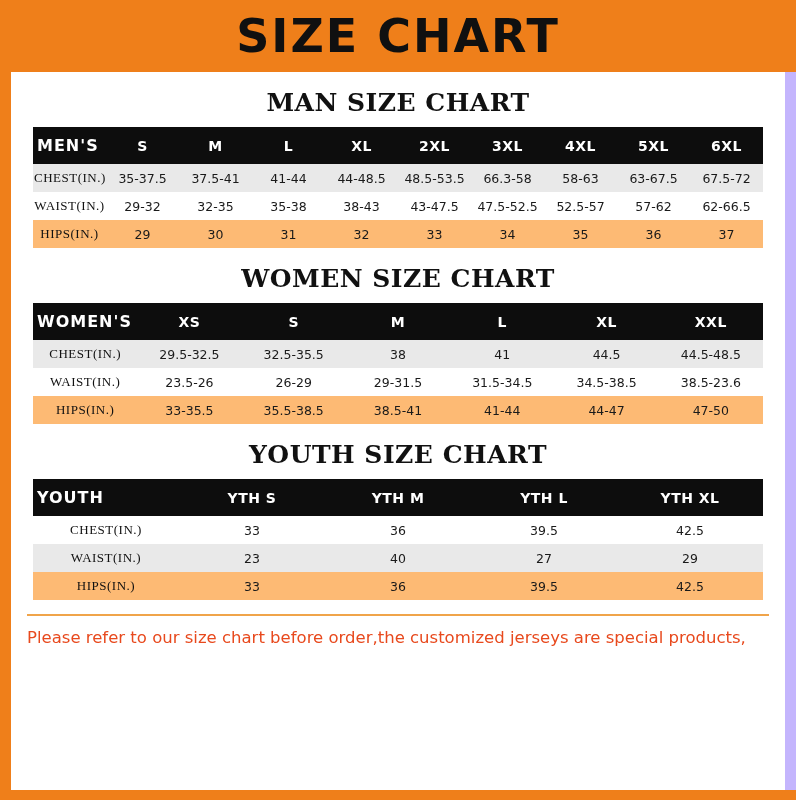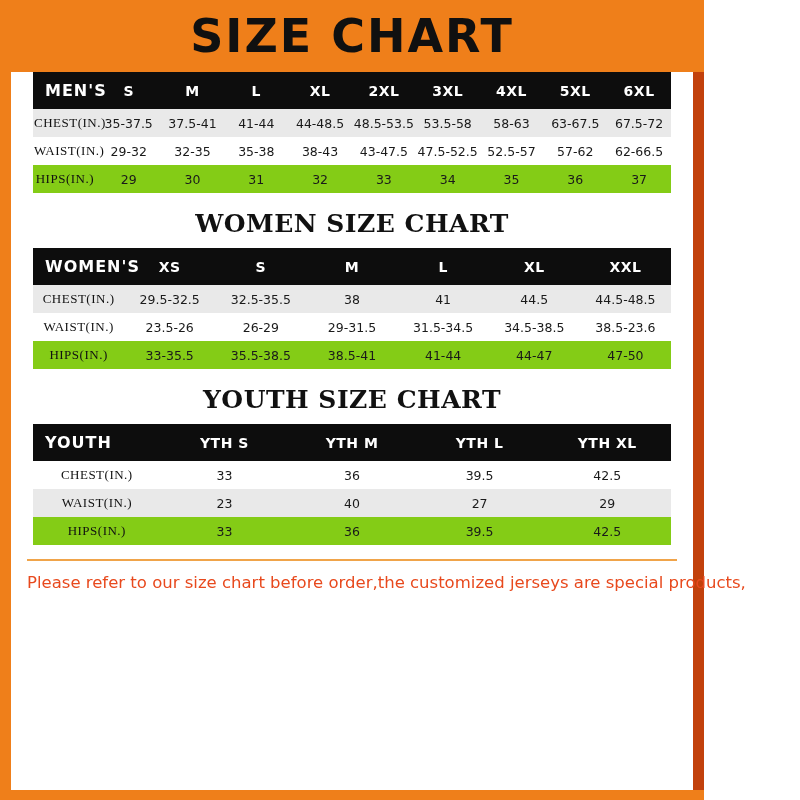--- a/index.html
+++ b/index.html
@@ -7,27 +7,27 @@
     padding: 0;
   }
   body {
     width: 800px;
     height: 800px;
     background: #ffffff;
     font-family: "DejaVu Sans", sans-serif;
     overflow: hidden;
   }
   .page {
-    width: 704px;
+    width: 796px;
     height: 800px;
     position: relative;
     background: #fff;
     box-sizing: border-box;
     border-left: 11px solid #ef7f1a;
-    border-right: 11px solid #c2410c;
+    border-right: 11px solid #c4b5fd;
   }
   .header-band {
     background: #ef7f1a;
     height: 72px;
     margin: 0 -11px;
     display: flex;
     align-items: center;
     justify-content: center;
   }
   .header-title {
@@ -68,34 +68,34 @@
   table.chart thead td {
     background: #0d0d0d;
     color: #ffffff;
     font-weight: bold;
     font-size: 14px;
     padding: 9px 1px;
     letter-spacing: 0.5px;
   }
   table.chart thead td.rowlabel-head {
     text-align: left;
-    padding-left: 12px;
+    padding-left: 4px;
     font-size: 16px;
     letter-spacing: 1px;
   }
   table.chart tbody td.rowlabel {
     font-size: 13px;
     letter-spacing: 0.5px;
     color: #111;
     text-align: center;
     font-family: Liberation Serif, serif;
   }
   tr.band-light td { background: #e9e9e9; }
   tr.band-white td { background: #ffffff; }
-  tr.band-gray  td { background: #84cc16; }
+  tr.band-gray  td { background: #fdba74; }
 
   .footer-note {
     margin: 14px 16px 4px 16px;
     border-top: 2px solid #f0a44a;
     padding-top: 10px;
     color: #e8491d;
     font-size: 16.5px;
     line-height: 1.45;
     font-family: "DejaVu Sans", sans-serif;
   }
@@ -112,20 +112,21 @@
 </head>
 <body>
 
 <div class="page">
 
   <div class="header-band">
     <div class="header-title">SIZE CHART</div>
   </div>
 
   <div class="section">
+    <div class="section-title">MAN SIZE CHART</div>
     <table class="chart">
       <thead>
         <tr>
           <td class="rowlabel-head">MEN'S</td>
           <td>S</td>
           <td>M</td>
           <td>L</td>
           <td>XL</td>
           <td>2XL</td>
           <td>3XL</td>
@@ -135,21 +136,21 @@
         </tr>
       </thead>
       <tbody>
         <tr class="band-light">
           <td class="rowlabel">CHEST(IN.)</td>
           <td>35-37.5</td>
           <td>37.5-41</td>
           <td>41-44</td>
           <td>44-48.5</td>
           <td>48.5-53.5</td>
-          <td>53.5-58</td>
+          <td>66.3-58</td>
           <td>58-63</td>
           <td>63-67.5</td>
           <td>67.5-72</td>
         </tr>
         <tr class="band-white">
           <td class="rowlabel">WAIST(IN.)</td>
           <td>29-32</td>
           <td>32-35</td>
           <td>35-38</td>
           <td>38-43</td>

